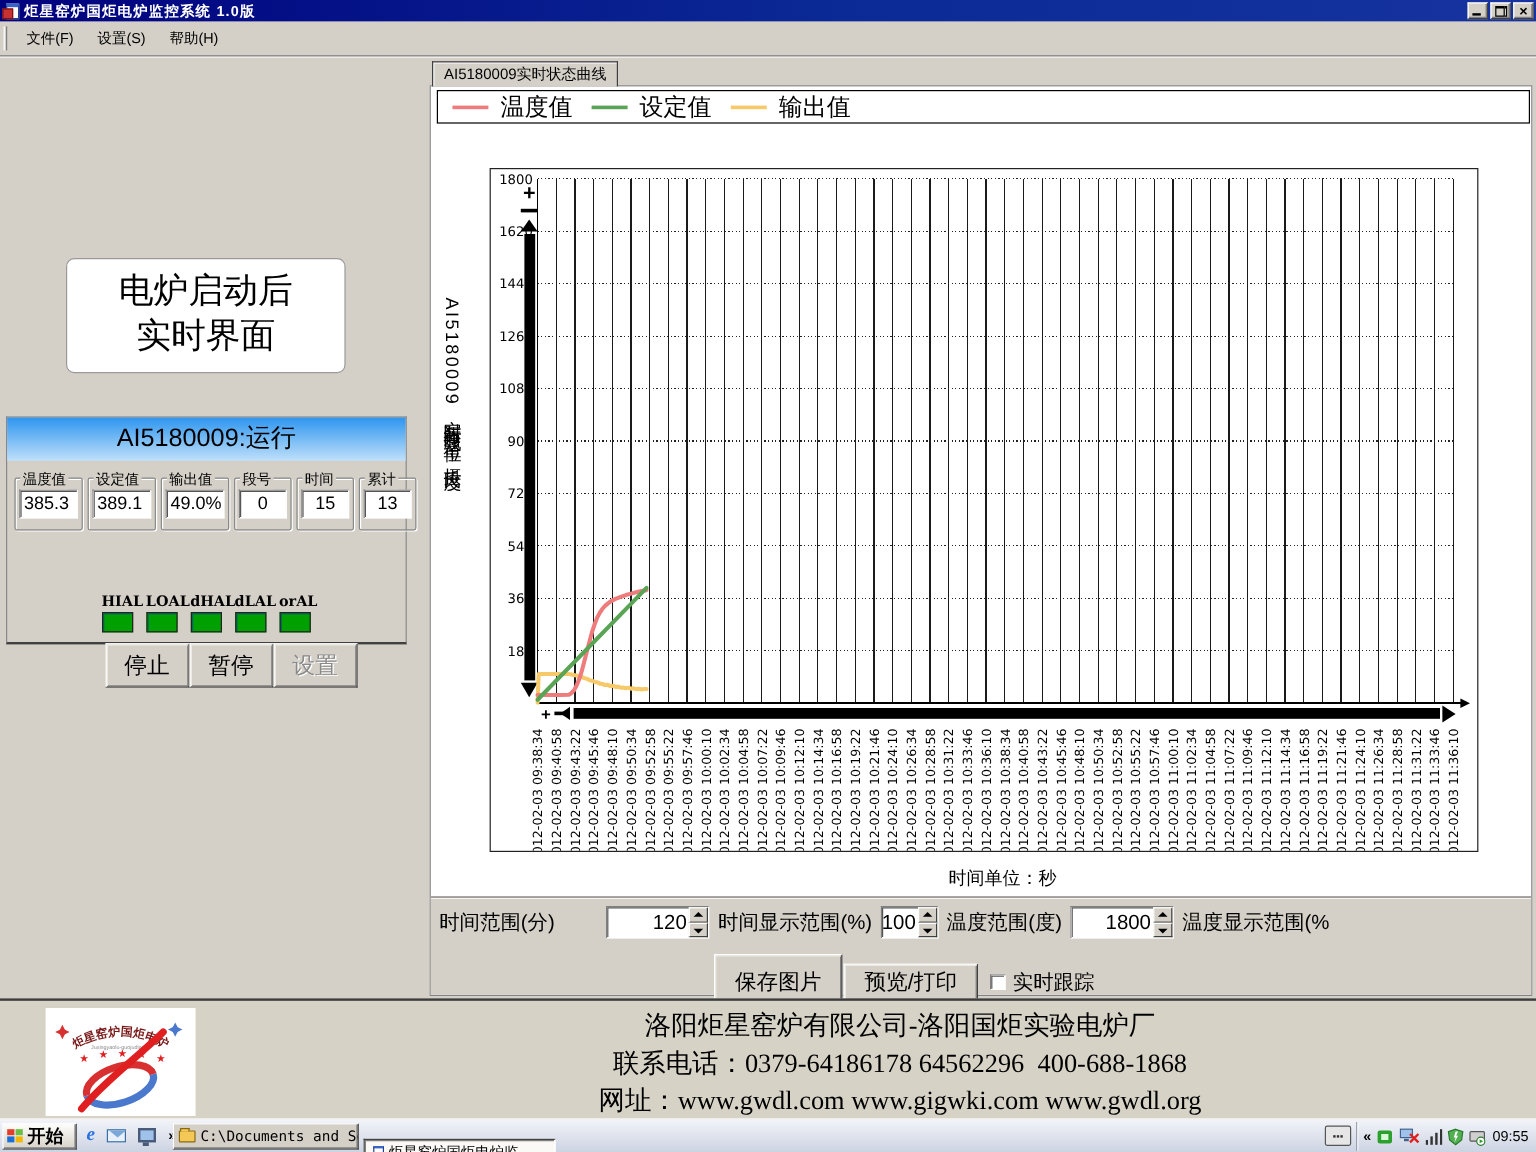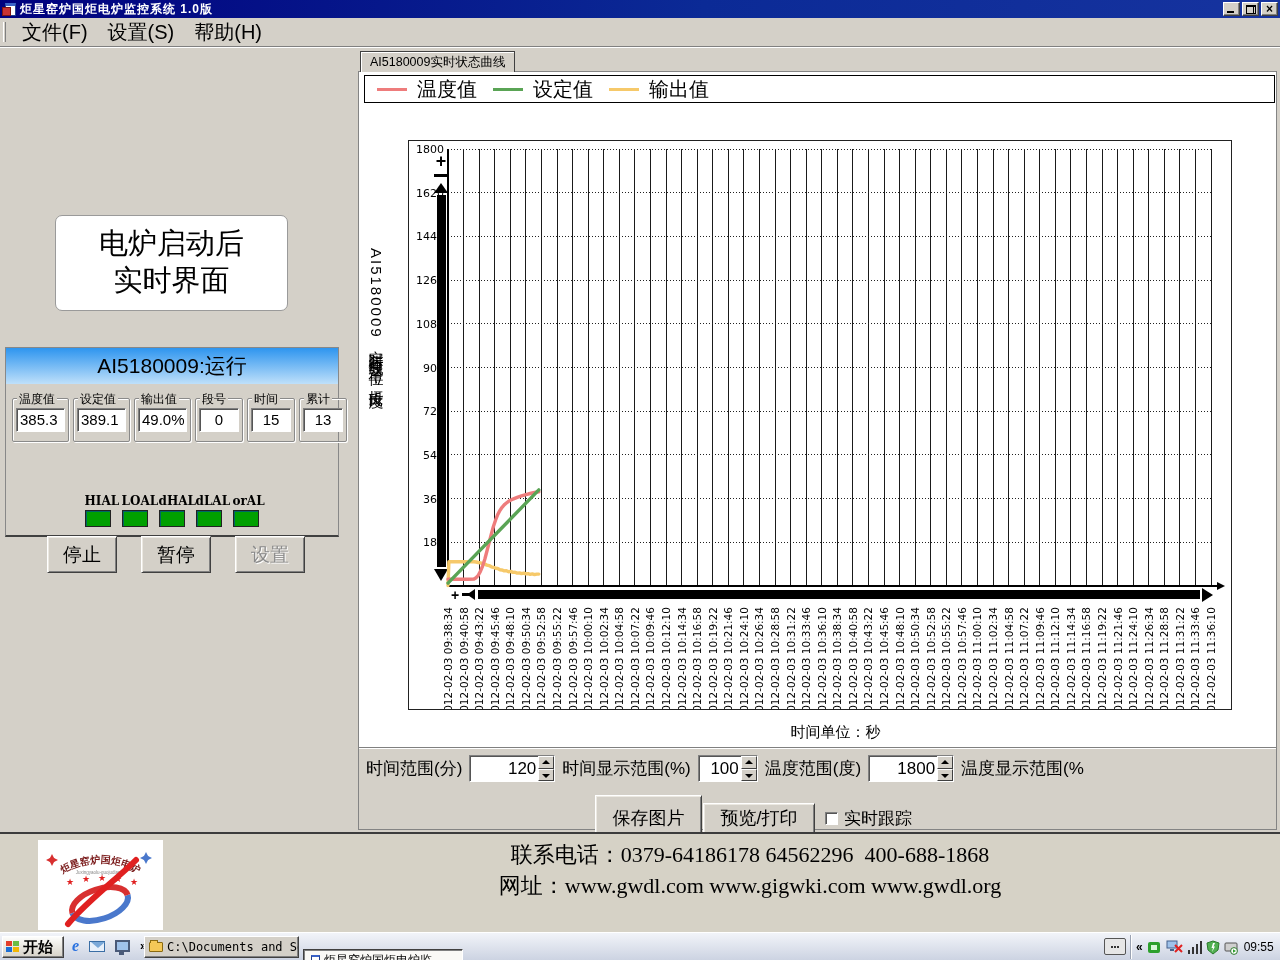--- a/index.html
+++ b/index.html
@@ -20,21 +20,21 @@
   .wbtn .min-glyph{position:absolute;left:3px;bottom:2px;width:7px;height:2px;background:#000;}
   .wbtn .restore-glyph{position:absolute;left:3px;top:2px;width:10px;height:9px;}
   .restore-glyph::before{content:"";position:absolute;right:0;top:0;width:6px;height:6px;border:1px solid #000;border-top-width:2px;}
   .restore-glyph::after{content:"";position:absolute;left:0;bottom:0;width:6px;height:6px;border:1px solid #000;border-top-width:2px;background:#d4d0c8;}
   .wbtn .close-glyph{position:absolute;left:0;top:-1px;width:100%;text-align:center;font-size:12px;font-weight:bold;line-height:14px;}
 
   
   #menubar{left:0;top:18px;width:1280px;height:29px;background:#d4d0c8;
     border-bottom:1px solid #808080;box-shadow:0 1px 0 #fff;display:flex;align-items:center;}
   #menu-grip{width:3px;height:20px;margin:0 6px 0 3px;border-left:1px solid #fff;border-right:1px solid #808080;}
-  .menu-item{font-size:20px;padding:3px 10px;cursor:default;}
+  .menu-item{font-size:12px;padding:3px 10px;cursor:default;}
 
   
   #notice-box{left:55px;top:215px;width:233px;height:96px;background:#fff;
     border:1px solid #9a9a9a;border-radius:7px;text-align:center;font-size:29px;line-height:37px;padding-top:9px;}
 
   
   #status-panel{left:5px;top:347px;width:334px;height:190px;background:#d4d0c8;
     border:1px solid #888;border-bottom:2px solid #404040;}
   #status-header{height:36px;background:linear-gradient(to bottom,#2e95ef,#bfe0fa);
     text-align:center;font-size:21px;line-height:36px;}
@@ -43,21 +43,21 @@
     border-radius:2px;height:44px;flex:0 0 auto;margin-top:6px;padding:9px 3px 3px 3px;}
   .g-wide{width:57px;} .g-narrow{width:48px;}
   .group-label{position:absolute;top:-8px;left:4px;background:#d4d0c8;font-size:12px;padding:0 2px;white-space:nowrap;}
   .group-value{width:100%;height:24px;background:#fff;border:1px solid;border-color:#808080 #fff #fff #808080;
     box-shadow:inset 1px 1px 0 #555;font-size:15px;line-height:22px;padding-left:3px;white-space:nowrap;overflow:hidden;}
   .group:nth-child(n+4) .group-value{text-align:center;padding-left:0;}
   #alarm-row{display:flex;justify-content:center;gap:10px;margin-top:8px;}
   .alarm{width:27px;text-align:center;margin-top:44px;}
   .alarm-label{font-family:"DejaVu Serif","Liberation Serif",serif;font-weight:bold;font-size:12px;}
   .alarm-lamp{width:26px;height:17px;margin-top:2px;border:1px solid #222;box-shadow:inset 1px 1px 0 #066;}
-  #panel-buttons{display:flex;justify-content:flex-start;gap:24px;padding-left:41px;margin-top:9px;}
+  #panel-buttons{display:flex;justify-content:center;padding-left:41px;margin-top:9px;}
   .btn95{background:#d4d0c8;border:1px solid;border-color:#fff #404040 #404040 #fff;
     box-shadow:inset 1px 1px 0 #ece9e2,inset -1px -1px 0 #808080;
     font-size:19px;font-family:inherit;padding:0;cursor:default;}
   .panel-btn{width:70px;height:37px;}
   .btn95.disabled{color:#8a8a8a;text-shadow:1px 1px 0 #fff;}
 
   
   #chart-tab{left:360px;top:51px;height:21px;padding:0 9px;background:#d4d0c8;
     border:1px solid #404040;border-bottom:none;box-shadow:inset 1px 1px 0 #fff;
     font-size:12.5px;line-height:20px;z-index:3;}
@@ -368,29 +368,29 @@
       <text transform="translate(806,466) rotate(-90)" text-anchor="end" font-size="10.5" font-family="&quot;DejaVu Sans&quot;,sans-serif" fill="#000">2012-02-03 11:36:10</text>
       <polyline points="39.0,444.5 39.9,420.7 65.0,420.7 67.1,421.0 69.3,421.5 71.4,421.9 73.6,422.7 75.8,423.1 77.9,424.1 80.1,424.6 82.3,425.8 84.4,426.3 86.6,427.3 88.7,427.5 90.9,428.7 93.1,429.0 95.2,429.9 97.4,429.7 99.6,430.7 101.7,430.4 103.9,431.4 106.0,431.2 108.2,432.1 110.4,431.9 112.5,432.6 114.7,432.1 116.9,432.9 119.0,432.6 121.2,433.3 123.3,432.9 125.5,433.6 127.7,433.1 129.8,433.1" fill="none" stroke="#f6c96a" stroke-width="3.4" stroke-linejoin="round" stroke-linecap="round"></polyline>
       <polyline points="39.0,438.2 52.0,438.2 58.5,438.2 65.0,438.0 67.1,436.7 69.3,434.3 71.4,430.4 73.6,425.1 75.8,418.3 77.9,410.3 80.1,401.8 82.3,393.3 84.4,385.5 86.6,379.0 88.7,373.6 90.9,369.5 93.1,366.3 95.2,363.9 97.4,362.0 99.6,360.3 103.9,358.1 108.2,356.4 112.5,354.9 116.9,353.7 121.2,352.5 125.5,351.5 129.8,350.8" fill="none" stroke="#ee7c7c" stroke-width="3.4" stroke-linejoin="round" stroke-linecap="round"></polyline>
       <polyline points="39.0,442.1 129.8,348.9" fill="none" stroke="#5aa455" stroke-width="3.4" stroke-linejoin="round" stroke-linecap="round"></polyline>
     </svg></div>
 <div class="abs" id="x-axis-note">时间单位：秒</div>
 
 <div class="abs" id="controls-strip">
   <div id="controls-row">
       <span class="ctl-label">时间范围(分)</span>
-      <div class="spin" style="width: 86px;">
+      <div class="spin" style="width: 86px; margin-left: 36px;">
         <span class="spin-val">120</span>
         <span class="spin-btns">
           <span class="spin-up"></span>
           <span class="spin-down"></span>
         </span>
       </div>
       <span class="ctl-label">时间显示范围(%)</span>
-      <div class="spin" style="width: 60px; justify-content: space-between;">
+      <div class="spin" style="width: 48px; justify-content: space-between;">
         <span class="spin-val">100</span>
         <span class="spin-btns">
           <span class="spin-up"></span>
           <span class="spin-down"></span>
         </span>
       </div>
       <span class="ctl-label">温度范围(度)</span>
       <div class="spin" style="width: 86px;">
         <span class="spin-val">1800</span>
         <span class="spin-btns">
@@ -432,20 +432,21 @@
         </g>
         <path d="M 30,84 C 50,60 78,40 98,20" stroke="#e02020" stroke-width="6" fill="none" stroke-linecap="round"></path>
         <polygon points="14,14 17,20 14,26 11,20" fill="#d83030"></polygon>
         <polygon points="8,20 14,23 20,20 14,17" fill="#d83030"></polygon>
         <polygon points="108,12 111,18 108,24 105,18" fill="#4a78cc"></polygon>
         <polygon points="102,18 108,21 114,18 108,15" fill="#4a78cc"></polygon>
       </g>
     </svg>
   </div>
   <div id="footer-text">
+    <div class="footer-line">洛阳炬星窑炉有限公司-洛阳国炬实验电炉厂</div>
     <div class="footer-line">联系电话：0379-64186178 64562296  400-688-1868</div>
     <div class="footer-line">网址：www.gwdl.com www.gigwki.com www.gwdl.org</div>
   </div>
 </div>
 
 <div class="abs" id="taskbar">
   <div id="start-btn">
     <span id="start-flag">
       <i style="background:#e33e2b"></i>
         <i style="background:#6cbd45"></i>

